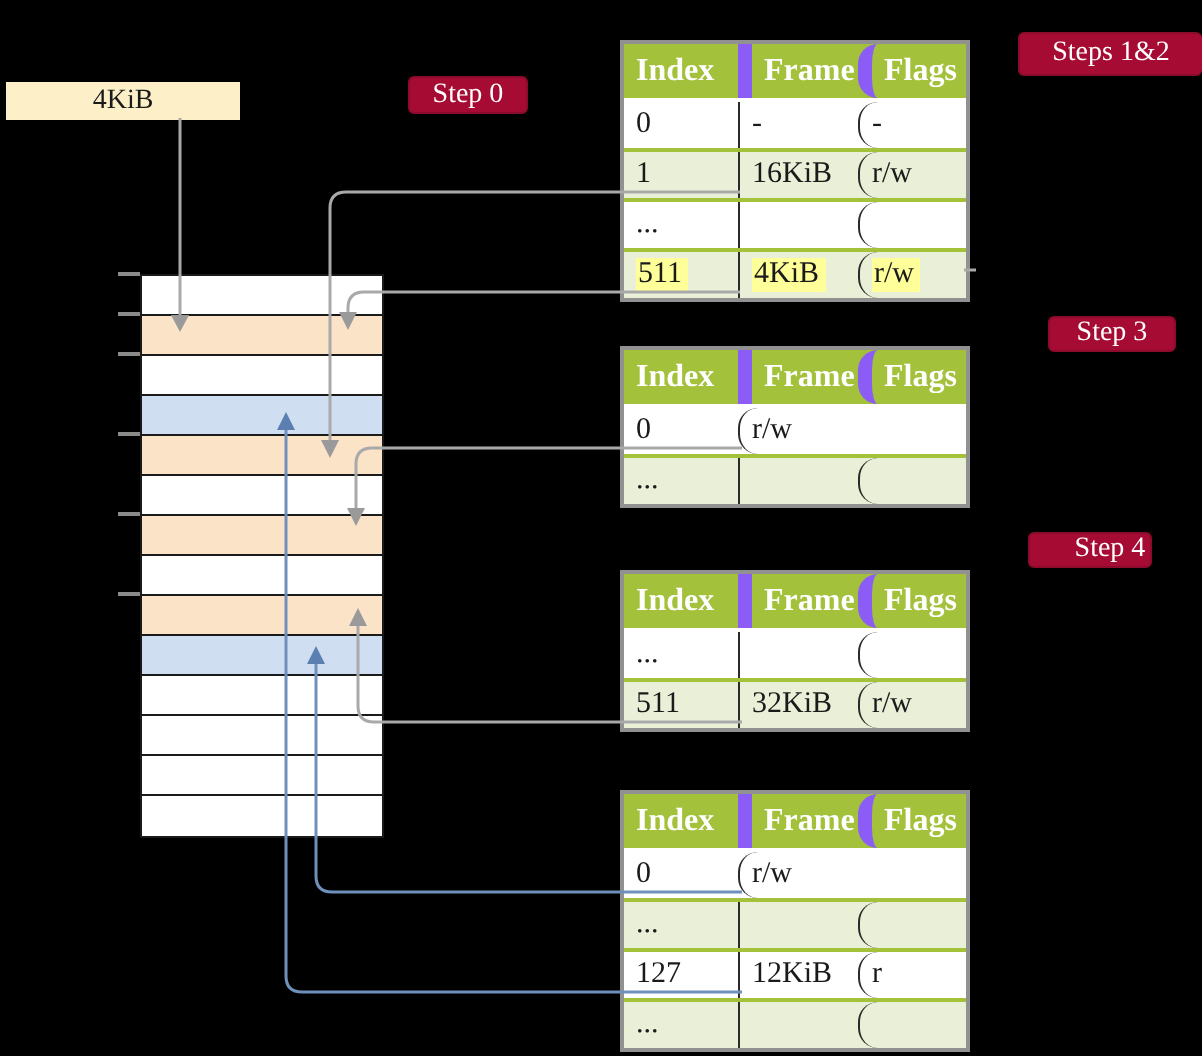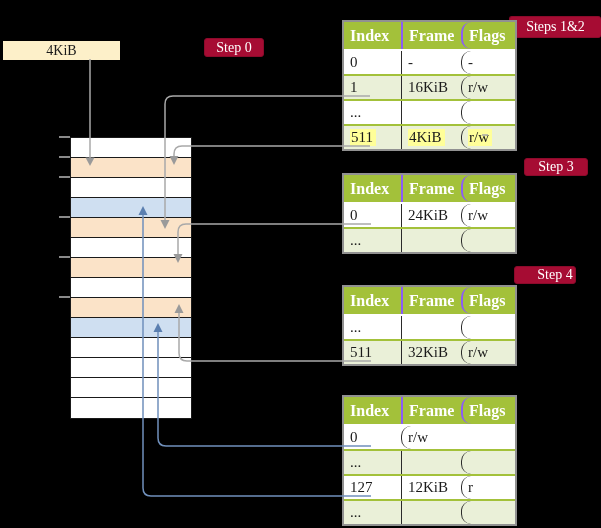--- a/index.html
+++ b/index.html
@@ -28,26 +28,26 @@
   }
   .mem-row{height:20px;box-sizing:border-box;border-bottom:1px solid #1a1a1a;}
   .mem-row:last-child{border-bottom:none;}
   .mem-white{background:#ffffff;}
   .mem-orange{background:var(--mem-orange);}
   .mem-blue{background:var(--mem-blue);}
   .mem-tick{position:absolute;left:59px;width:11px;height:2px;background:#8a8a8a;}
   
   .ptable{
     position:absolute;left:310px;width:171px;border:2px solid var(--tbl-border);
-    background:#fff;box-sizing:content-box;margin-left:32px;
+    background:#fff;box-sizing:content-box;
   }
   .pt-row{display:flex;}
   .pt-header{background:var(--hdr-green);height:27px;}
   .pt-header .pt-cell{
-    color:#fff;font-weight:bold;font-size:16px;line-height:27px;border-left:2px solid #8b5cf6;
+    color:#fff;font-weight:bold;font-size:16px;line-height:27px;border-left:7px solid #8b5cf6;
   }
   .pt-header .pt-cell:first-child{border-left:none;}
   .pt-body{height:25px;box-sizing:border-box;border-top:2px solid var(--hdr-green);}
   .pt-body.first{border-top:2px solid #ffffff;}
   .pt-body .pt-cell{
     color:#1a1a1a;font-size:15px;line-height:22px;border-left:1px solid #2a2a2a;
   }
   .pt-body .pt-cell:first-child{border-left:none;}
   .pt-cell{box-sizing:border-box;padding-left:6px;overflow:hidden;white-space:nowrap;}
   .pt-col0{width:57px;} .pt-col1{width:60px;} .pt-col2{width:54px;border-radius:10px;}
@@ -126,21 +126,20 @@
         </div>
       </div>
       <div class="ptable" style="top: 173px;">
         <div class="pt-row pt-header">
           <div class="pt-cell pt-col0">Index</div>
           <div class="pt-cell pt-col1">Frame</div>
           <div class="pt-cell pt-col2">Flags</div>
         </div>
         <div class="pt-row pt-body shade-white first">
           <div class="pt-cell pt-col0">0</div>
-          <div class="pt-cell pt-col1">24KiB</div>
           <div class="pt-cell pt-col2">r/w</div>
         </div>
         <div class="pt-row pt-body shade-green">
           <div class="pt-cell pt-col0">...</div>
           <div class="pt-cell pt-col1"></div>
           <div class="pt-cell pt-col2"></div>
         </div>
       </div>
       <div class="ptable" style="top: 285px;">
         <div class="pt-row pt-header">

